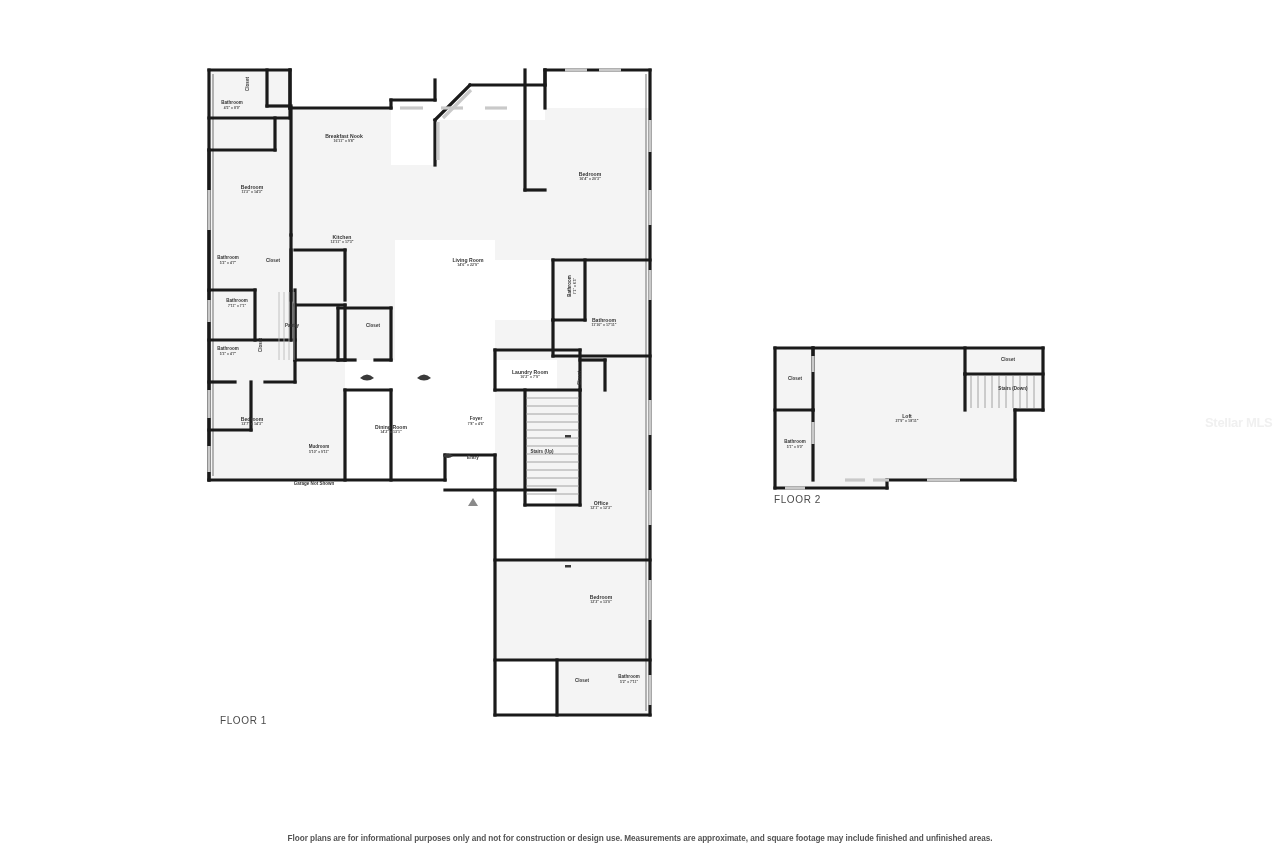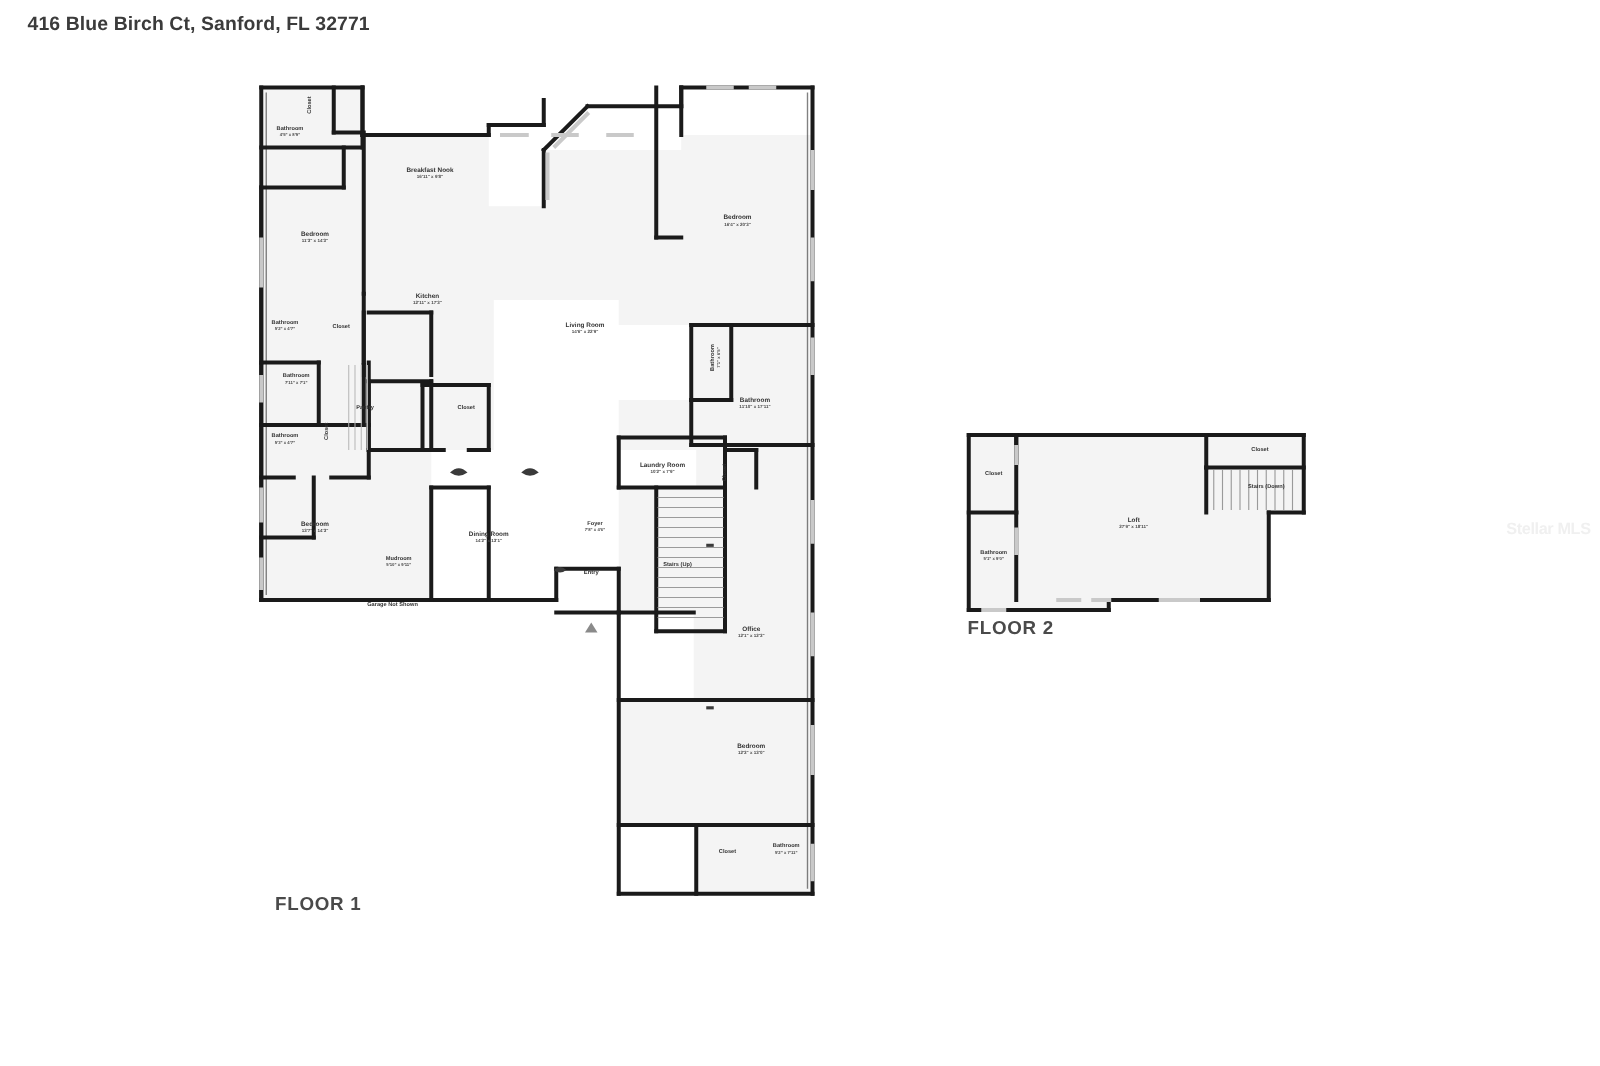--- a/index.html
+++ b/index.html
@@ -18,22 +18,22 @@
     position: absolute;
     left: 22px; top: 11px;
     font-size: 15.5px;
     font-weight: bold;
     color: #3b3b3b;
     letter-spacing: 0.1px;
     white-space: nowrap;
   }
   .floor-label {
     position: absolute;
-    font-size: 15px;
-    font-weight: bold;
+    font-size: 10px;
+    font-weight: normal;
     color: #4a4a4a;
     letter-spacing: 0.6px;
     white-space: nowrap;
   }
   #floor1-label { left: 220px; top: 715px; }
   #floor2-label { left: 774px; top: 494px; }
 
   #footer-note {
     position: absolute;
     left: 0; top: 834px;
@@ -90,21 +90,20 @@
   .room-label.vert {
     transform: translate(-50%, -50%) rotate(-90deg);
   }
   .room-label.entry .rl-name { font-size: 4.6px; }
 </style>
 </head>
 <body>
 
 <div id="page">
 
-  <div id="page-title">416 Blue Birch Ct, Sanford, FL 32771</div>
 
   <div class="plan" id="floor1-plan">
     <svg width="470" height="660" viewBox="0 0 470 660">
       <g>
 
         <path d="M14,10 L95,10 L95,48 L196,48 L196,105 L240,105 L240,60 L350,60 L350,48 L455,48 L455,655
                  L362,655 L362,600 L300,600 L300,500 L360,500 L360,430 L300,430 L300,390
                  L300,330 L362,330 L362,300 L300,300 L300,260 L360,260 L360,200 L300,200
                  L300,180 L200,180 L200,300 L150,300 L150,420 L14,420 Z" fill="#f4f4f4" stroke="none"></path>
       </g>
@@ -318,20 +317,21 @@
           <path d="M269,36 L269,68"></path>
       </g>
     </svg>
 
     <div></div>
   </div>
 
   <div class="floor-label" id="floor1-label">FLOOR 1</div>
   <div class="floor-label" id="floor2-label">FLOOR 2</div>
 
+  <div id="footer-note">Floor plans are for informational purposes only and not for construction or design use. Measurements are approximate, and square footage may include finished and unfinished areas.</div>
 
   <div id="watermark">Stellar MLS</div>
 <div class="room-label vert small" style="left: 248px; top: 84px;">
       <span class="rl-name">Closet</span>
     </div>
     <div class="room-label small" style="left: 232px; top: 105px;">
       <span class="rl-name">Bathroom</span>
       <span class="rl-dims">4'5" x 8'9"</span>
     </div>
     <div class="room-label" style="left: 344px; top: 139px;">

